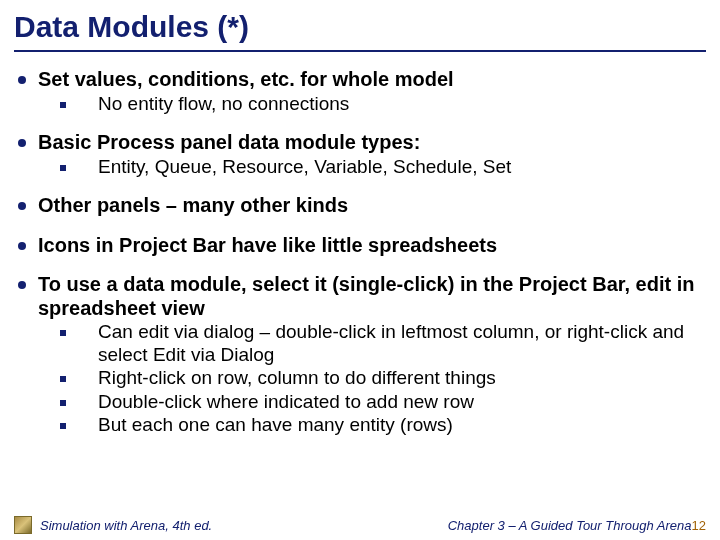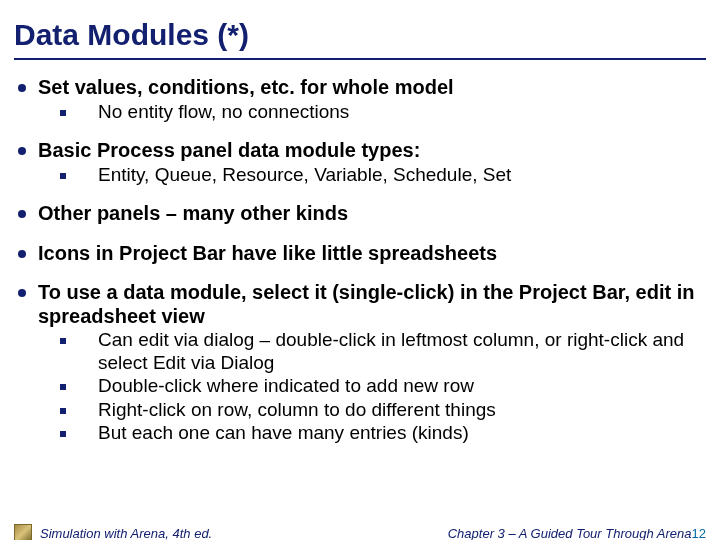--- a/index.html
+++ b/index.html
@@ -16,21 +16,20 @@
     position: relative;
     width: 720px;
     height: 540px;
     box-sizing: border-box;
   }
   .title {
     font-size: 30px;
     font-weight: bold;
     color: #13206f;
     padding: 10px 0 4px 14px;
-    margin-top: 8px;
   }
   .title-rule {
     margin: 2px 14px 6px 14px;
     border: none;
     border-top: 2px solid #13206f;
   }
   .content {
     padding: 0 18px 0 18px;
     font-size: 20px;
     line-height: 1.18;
@@ -86,21 +85,21 @@
     height: 16px;
     margin-right: 8px;
     background: linear-gradient(135deg, #a88b44 0%, #d9c27a 50%, #7a6a2a 100%);
     border: 1px solid #7a6a2a;
     flex: 0 0 auto;
   }
   .footer .book { margin-right: 18px; }
   .footer .chapter { flex: 1; text-align: right; }
   .footer .page {
     font-style: normal;
-    color: #0369a1;
+    color: #a16207;
     margin-left: auto;
   }
 </style>
 </head>
 <body>
 
 <div class="slide">
 
   <div class="title">Data Modules (*)</div>
   <hr class="title-rule">
@@ -138,30 +137,30 @@
     <div class="l1">
       <span class="bullet"></span>
       <span class="text">To use a data module, select it (single-click) in the Project Bar, edit in spreadsheet view</span>
     </div>
     <div class="l2">
       <span class="bullet"></span>
       <span class="text">Can edit via dialog – double-click in leftmost column, or right-click and select Edit via Dialog</span>
     </div>
     <div class="l2">
       <span class="bullet"></span>
-      <span class="text">Double-click where indicated to add new row</span>
+      <span class="text">Right-click on row, column to do different things</span>
     </div>
     <div class="l2">
       <span class="bullet"></span>
-      <span class="text">Right-click on row, column to do different things</span>
+      <span class="text">Double-click where indicated to add new row</span>
     </div>
 
     <div class="l2">
       <span class="bullet"></span>
-      <span class="text">But each one can have many entries (kinds)</span>
+      <span class="text">But each one can have many entity (rows)</span>
     </div>
 
   </div>
 
   <div class="footer">
     <span class="icon"></span>
     <span class="book">Simulation with Arena, 4th ed.</span>
     <span class="chapter">Chapter 3 – A Guided Tour Through Arena</span>
     <span class="page">12</span>
   </div>

